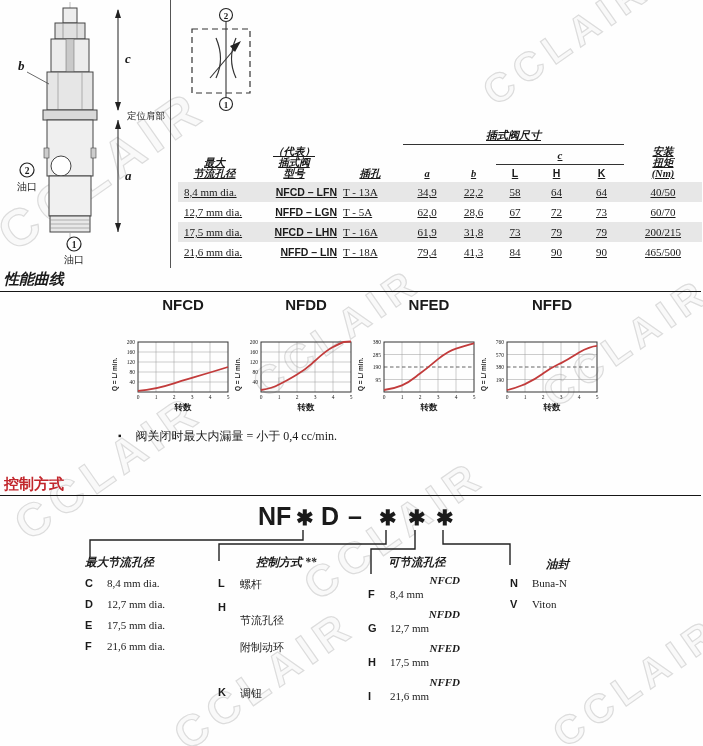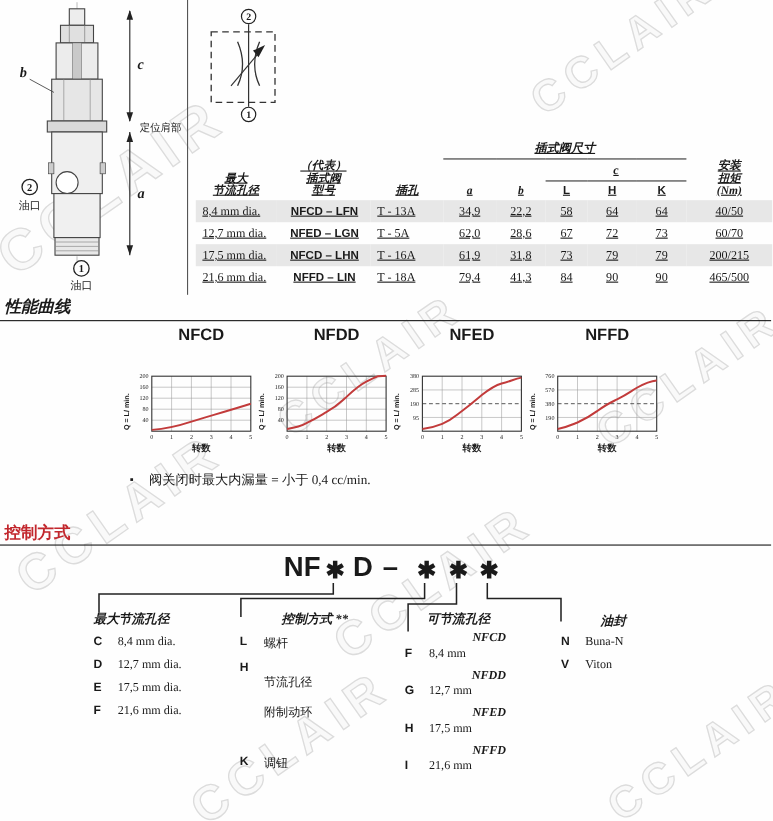--- a/index.html
+++ b/index.html
@@ -16,21 +16,21 @@
   .spec-table{position:absolute;left:178px;top:120px;border-collapse:collapse;table-layout:fixed;
               font-size:11px;}
   .spec-table th,.spec-table td{padding:0;margin:0;font-weight:normal;text-decoration:underline;}
   .spec-table thead th{font-weight:bold;font-style:italic;font-size:10.5px;line-height:11px;
                        vertical-align:bottom;padding-bottom:3px;}
   .spec-table .grp{border-bottom:1px solid #333;font-size:11px;}
   .spec-table tbody tr{height:20px;}
   .spec-table tbody tr.shaded{background:#e7e7e7;}
   .spec-table td{text-align:center;}
   .spec-table td.c-left{text-align:left;padding-left:6px;}
-  .spec-table td.c-model{text-align:center;padding-left:2px;font-family:"Liberation Sans",sans-serif;
+  .spec-table td.c-model{text-align:right;padding-left:2px;font-family:"Liberation Sans",sans-serif;
                          font-weight:bold;font-size:10.5px;}
   .spec-table td.c-cav{text-align:left;padding-left:6px;}
   .lhk{font-style:normal !important;font-family:"Liberation Sans",sans-serif;}
 
   .rule{position:absolute;left:0;width:701px;border-top:1.5px solid #161616;}
   .sec-heading{position:absolute;font-weight:bold;font-size:15px;}
   .sec-heading.italic{font-style:italic;}
   .red{color:#c2272d;}
 
   .chart-title{position:absolute;top:296px;width:90px;text-align:center;
@@ -193,21 +193,21 @@
           <td class="c-cav">T - 13A</td>
           <td>34,9</td>
           <td>22,2</td>
           <td>58</td>
           <td>64</td>
           <td>64</td>
           <td>40/50</td>
         </tr>
         <tr>
           <td class="c-left">12,7 mm dia.</td>
-          <td class="c-model">NFED – LGN</td>
+          <td class="c-model">NFFD – LGN</td>
           <td class="c-cav">T - 5A</td>
           <td>62,0</td>
           <td>28,6</td>
           <td>67</td>
           <td>72</td>
           <td>73</td>
           <td>60/70</td>
         </tr>
         <tr class="shaded">
           <td class="c-left">17,5 mm dia.</td>

